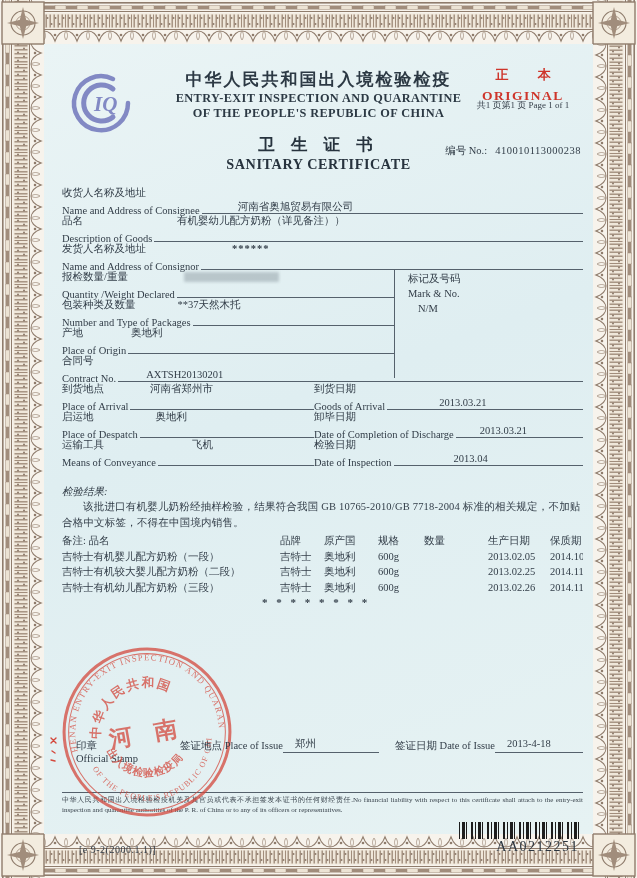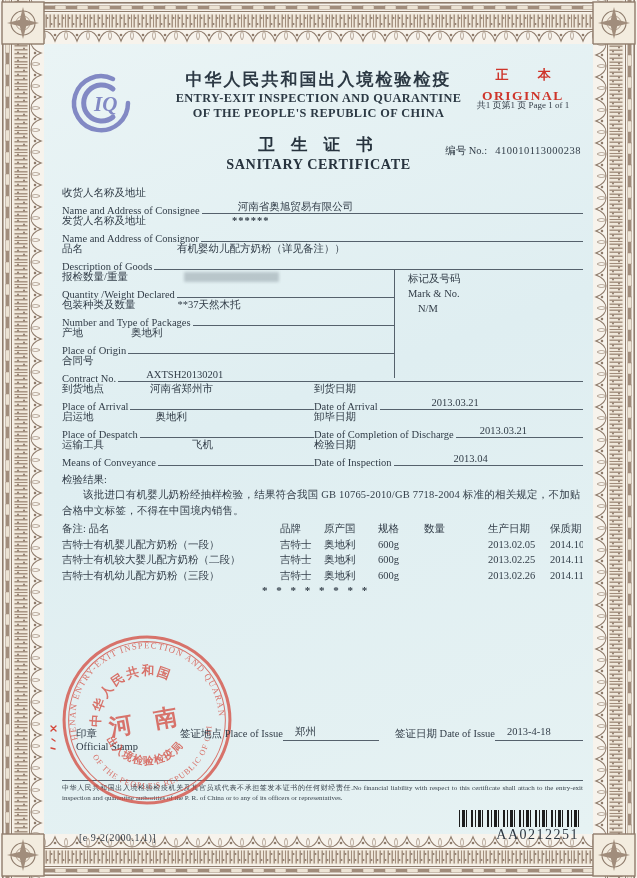--- a/index.html
+++ b/index.html
@@ -32,21 +32,21 @@
   .midwrap{position:relative;}
   .mleft{width:332px;}
   .mdivider{position:absolute;left:332px;top:0;height:108px;border-left:1px solid #55616c;}
   .mright{position:absolute;left:346px;top:1px;line-height:15px;}
   .mright .nm{padding-left:10px;}
   .blurpatch{background:#97a4ab;opacity:.55;filter:blur(1.6px);border-radius:1px;}
   .two{display:flex;}
   .two .l{width:252px;}
   .two .r{flex:1;}
   
-  .res-label{margin-top:6px;line-height:15px;}
+  .res-label{margin-top:18px;line-height:15px;font-style:italic;}
   .res-text{line-height:15.5px;text-indent:21px;letter-spacing:.2px;}
   
   .rtable{margin-top:3px;line-height:15.5px;}
   .trow{display:grid;grid-template-columns:218px 44px 54px 46px 64px 62px 1fr;}
   .trow .c{white-space:nowrap;overflow:hidden;}
   .qblur{width:50px;height:9px;margin-top:3px;}
   .endmarks{margin-left:200px;font-weight:bold;letter-spacing:3px;font-size:11px;line-height:14px;}
   .spacer{height:50px;}
   
   .issue{position:relative;height:128px;}
@@ -181,36 +181,36 @@
         <div class="enl">
             <span>Name and Address of Consignee</span>
           <span class="fill">
               <span class="fval" style="left:36px">河南省奥旭贸易有限公司</span>
             </span>
           </div>
       </div>
 
       <div class="fld">
         <div class="cnl">
+            <span>品名</span>
+          <span class="cnval" style="margin-left:94px">有机婴幼儿配方奶粉（详见备注））</span>
+          </div>
+        <div class="enl">
+            <span>Description of Goods</span>
+            <span class="fill"></span>
+          </div>
+      </div>
+
+      <div class="fld">
+        <div class="cnl">
             <span>发货人名称及地址</span>
           <span class="cnval" style="margin-left:86px;font-weight:bold;letter-spacing:1px">******</span>
           </div>
         <div class="enl">
             <span>Name and Address of Consignor</span>
-            <span class="fill"></span>
-          </div>
-      </div>
-
-      <div class="fld">
-        <div class="cnl">
-            <span>品名</span>
-          <span class="cnval" style="margin-left:94px">有机婴幼儿配方奶粉（详见备注））</span>
-          </div>
-        <div class="enl">
-            <span>Description of Goods</span>
             <span class="fill"></span>
           </div>
       </div>
 
       <div class="midwrap">
         <div class="mdivider"></div>
         <div class="mright">
           <div>标记及号码</div>
           <div>Mark &amp; No.</div>
           <div class="nm">N/M</div>
@@ -272,21 +272,21 @@
                 <span class="fill"></span>
               </div>
           </div>
         </div>
         <div class="r">
           <div class="fld">
             <div class="cnl">
                 <span>到货日期</span>
               </div>
             <div class="enl">
-                <span>Date of Arrival</span>
+                <span>Goods of Arrival</span>
               <span class="fill">
                   <span class="fval" style="left:52px">2013.03.21</span>
                 </span>
               </div>
           </div>
         </div>
       </div>
 
       <div class="two">
         <div class="l">

